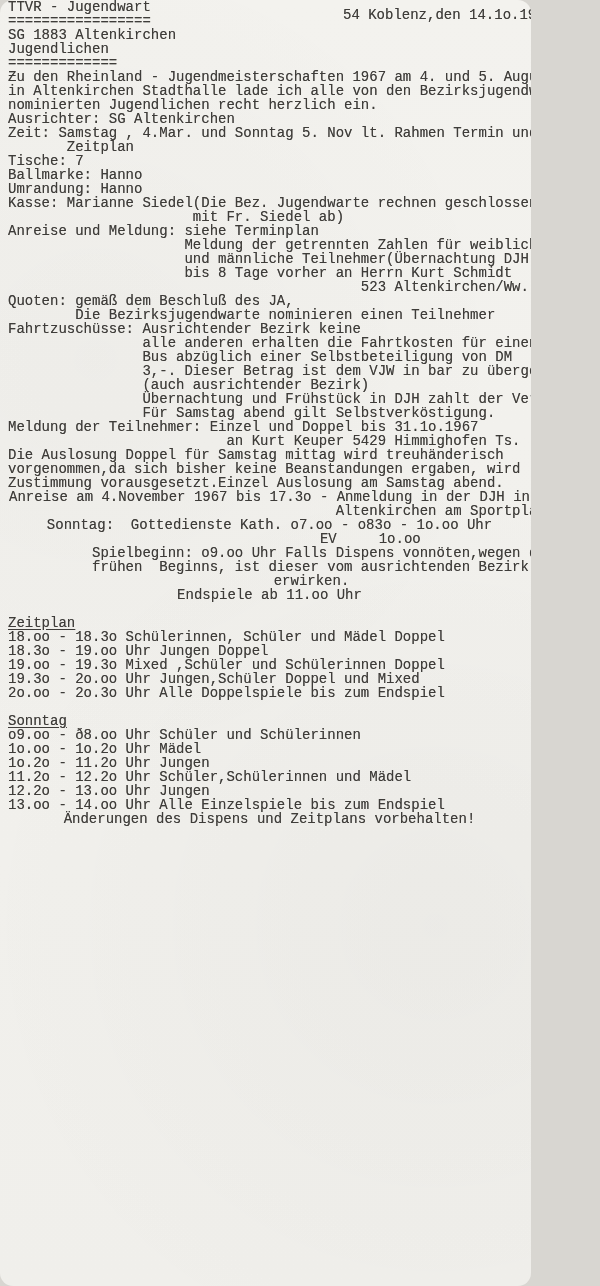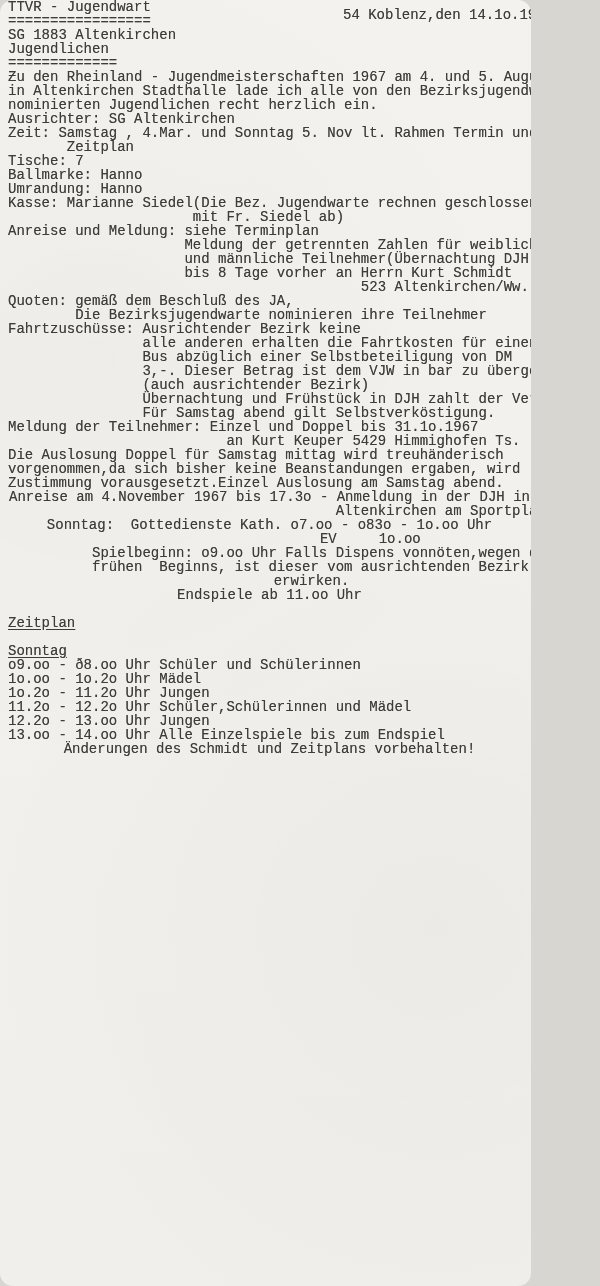--- a/index.html
+++ b/index.html
@@ -75,21 +75,21 @@
 
   <pre class="block mt1">Kasse: Marianne Siedel(Die Bez. Jugendwarte rechnen geschlossen
                       mit Fr. Siedel ab)
 Anreise und Meldung: siehe Terminplan
                      Meldung der getrennten Zahlen für weibliche
                      und männliche Teilnehmer(Übernachtung DJH)
                      bis 8 Tage vorher an Herrn Kurt Schmidt
                                           523 Altenkirchen/Ww.</pre>
 
   <pre class="block mt1">Quoten: gemäß dem Beschluß des JA,
-        Die Bezirksjugendwarte nominieren ihre Teilnehmer</pre>
+        Die Bezirksjugendwarte nominieren einen Teilnehmer</pre>
 
   <pre class="block mt1">Fahrtzuschüsse: Ausrichtender Bezirk keine
                 alle anderen erhalten die Fahrtkosten für einen
                 Bus abzüglich einer Selbstbeteiligung von DM
                 3,-. Dieser Betrag ist dem VJW in bar zu übergeben.
                 (auch ausrichtender Bezirk)
                 Übernachtung und Frühstück in DJH zahlt der Verband.
                 Für Samstag abend gilt Selbstverköstigung.
 Meldung der Teilnehmer: Einzel und Doppel bis 31.1o.1967
                           an Kurt Keuper 5429 Himmighofen Ts.
@@ -103,25 +103,30 @@
 
 
   <pre class="block mt2">Sonntag:  Gottedienste Kath. o7.oo - o83o - 1o.oo Uhr
                         EV     1o.oo
           Spielbeginn: o9.oo Uhr Falls Dispens vonnöten,wegen des
           frühen  Beginns, ist dieser vom ausrichtenden Bezirk zu
           erwirken.
 Endspiele ab 11.oo Uhr</pre>
 
   <div class="heading mt1">Zeitplan</div>
+  <pre class="block">18.oo - 18.3o Schülerinnen, Schüler und Mädel Doppel
+18.3o - 19.oo Uhr Jungen Doppel
+19.oo - 19.3o Mixed ,Schüler und Schülerinnen Doppel
+19.3o - 2o.oo Uhr Jungen,Schüler Doppel und Mixed
+2o.oo - 2o.3o Uhr Alle Doppelspiele bis zum Endspiel</pre>
 
   <div class="heading mt1">Sonntag</div>
   <pre class="block">o9.oo - ð8.oo Uhr Schüler und Schülerinnen
 1o.oo - 1o.2o Uhr Mädel
 1o.2o - 11.2o Uhr Jungen
 11.2o - 12.2o Uhr Schüler,Schülerinnen und Mädel
 12.2o - 13.oo Uhr Jungen
 13.oo - 14.oo Uhr Alle Einzelspiele bis zum Endspiel</pre>
 
 
-  <pre class="block mt2">Änderungen des Schmidt und Zeitplans vorbehalten!</pre>
+  <pre class="block mt2">Änderungen des Dispens und Zeitplans vorbehalten!</pre>
 
 </div>
 
 </body></html>

